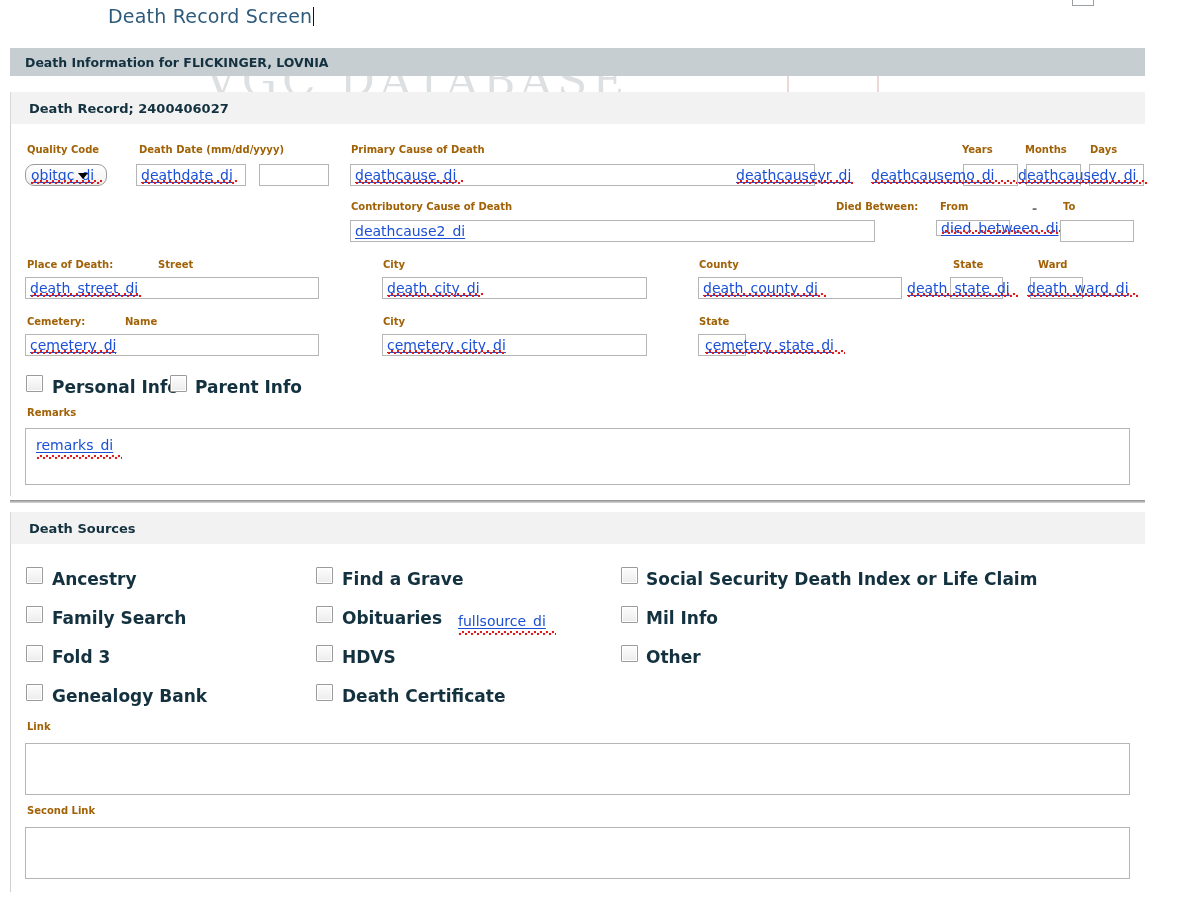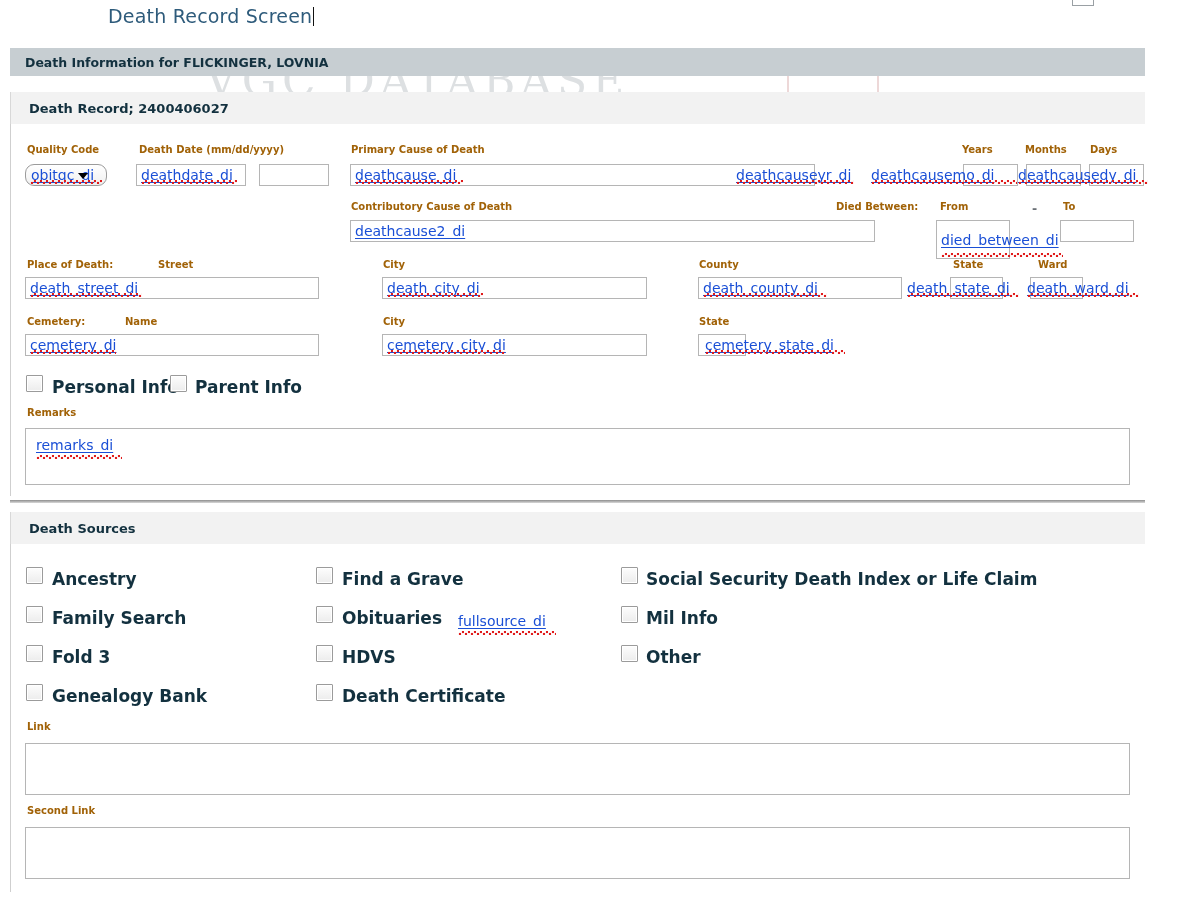--- a/index.html
+++ b/index.html
@@ -239,21 +239,21 @@
 
   <div class="lbl" style="left:351px; top:201px;">Contributory Cause of Death</div>
   <div class="lbl" style="left:836px; top:201px;">Died Between:</div>
   <div class="lbl" style="left:940px; top:201px;">From</div>
   <div class="lbl-dash" style="left:1032px; top:201px;">-</div>
   <div class="lbl" style="left:1063px; top:201px;">To</div>
 
   <div class="fld" style="left:350px; top:220px; width:525px; height:22px;">
     <span class="val">deathcause2_di</span>
   </div>
-  <div class="fld" style="left:936px; top:220px; width:74px; height:39px;">
+  <div class="fld" style="left:936px; top:220px; width:74px; height:16px;">
     <span class="val">died_between_di</span>
     <span class="squig" style="left:4px; width:122px;"></span>
   </div>
   <div class="fld" style="left:1060px; top:220px; width:74px; height:22px;">
     <span class="val"></span>
   </div>
 
   <div class="lbl" style="left:27px; top:259px;">Place of Death:</div>
   <div class="lbl" style="left:158px; top:259px;">Street</div>
   <div class="lbl" style="left:383px; top:259px;">City</div>

